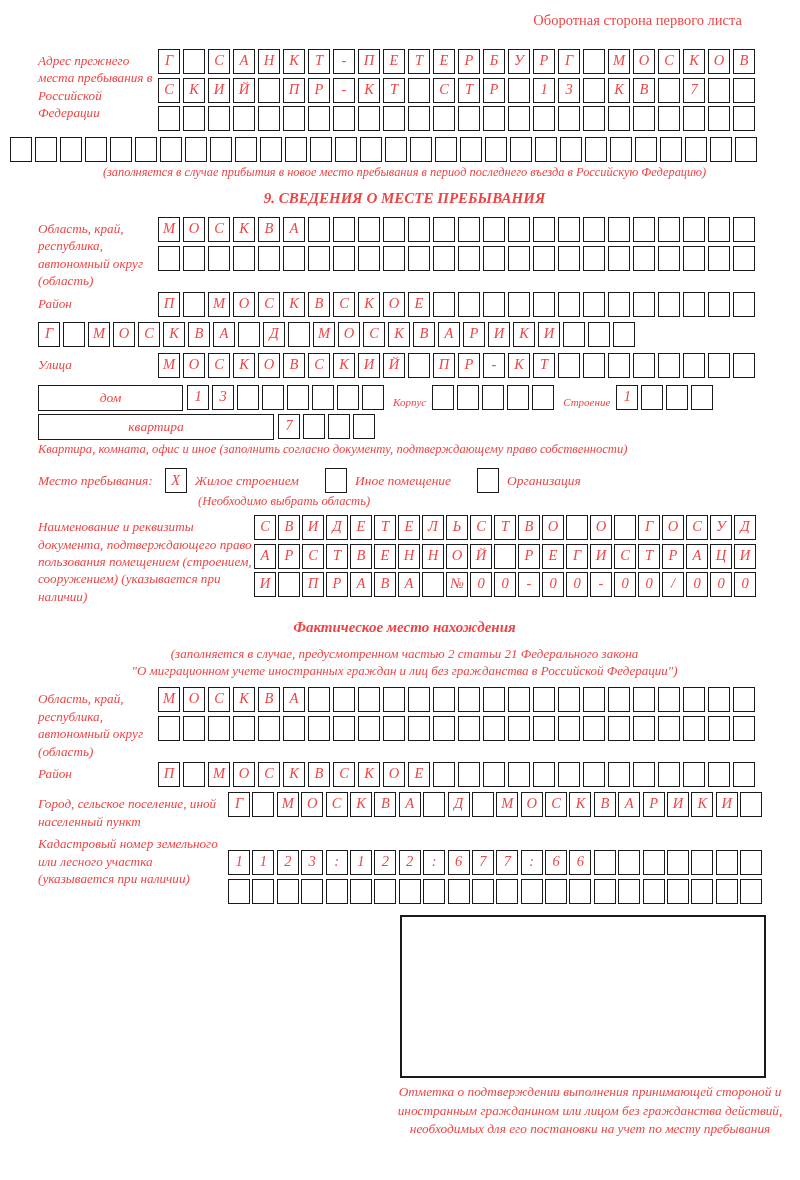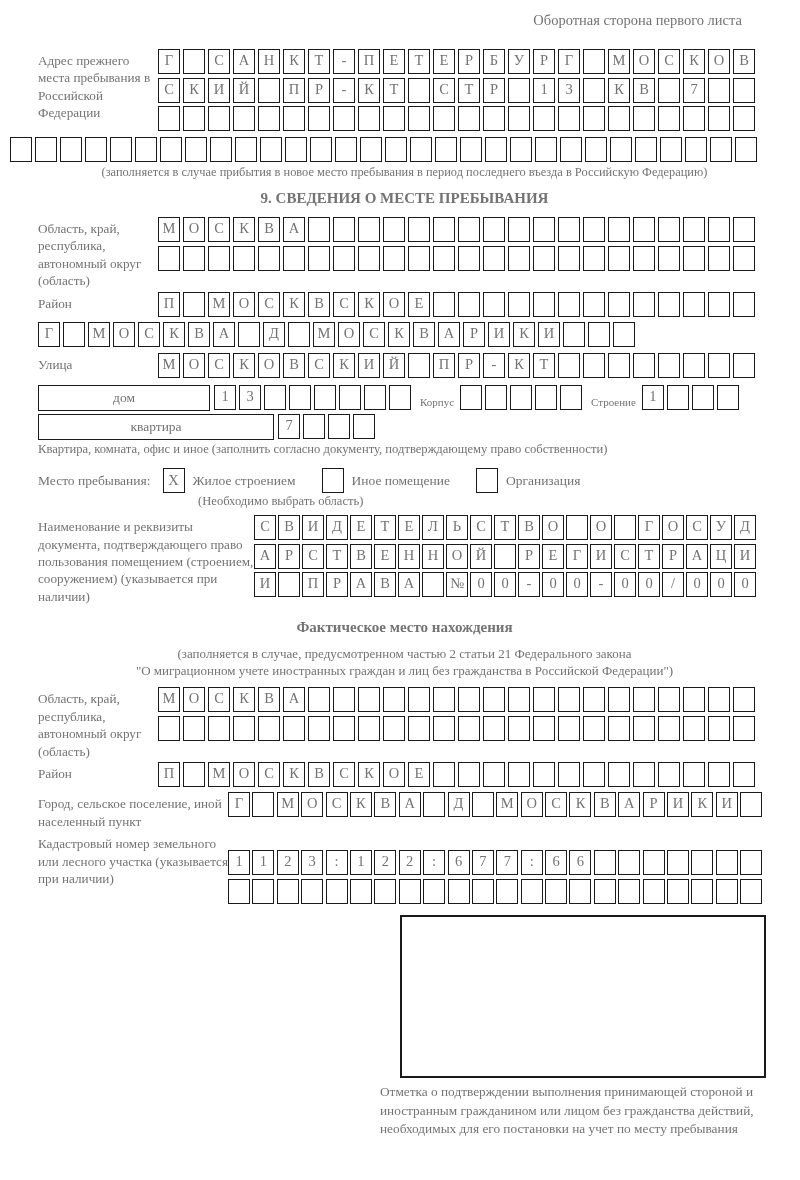--- a/index.html
+++ b/index.html
@@ -1,22 +1,22 @@
 <!DOCTYPE html>
 <html><head>
 <meta charset="utf-8">
 <style>
   html,body{margin:0;padding:0;background:#fff;}
   .page{
-    width:800px;height:1180px;box-sizing:border-box;background:#ffffff;color:#737373;
+    width:800px;height:1180px;box-sizing:border-box;background:#ffffff;color:#ef4444;
     font-family:"Liberation Serif","DejaVu Serif",serif;overflow:hidden;position:relative;
     padding-top:12px;
   }
   .top-caption{ text-align:right;padding-right:58px;font-size:14.5px;margin-bottom:20px;}
-  .content{padding-left:38px;padding-right:29px;}
+  .content{padding-left:38px;padding-right:29px;font-style:italic;}
   .field{display:flex;align-items:flex-start;margin-bottom:2px;}
   .flabel{width:120px;flex:none;font-size:13.2px;line-height:1.32;padding-top:3px;}
   .flabel-doc{width:216px;flex:none;font-size:13.2px;line-height:1.32;padding-top:3px;}
   .flabel-wide{width:190px;flex:none;font-size:13.2px;line-height:1.32;padding-top:3px;}
   .fboxes{flex:none;}
   .boxrow{white-space:nowrap;margin-bottom:3.5px;height:25px;}
   .cell{
     display:inline-block;box-sizing:border-box;width:22px;height:25px;
     border:1.6px solid #1a1a1a;margin-right:3px;text-align:center;
     font-size:14.5px;line-height:21px;vertical-align:top;background:#fff;
@@ -24,35 +24,35 @@
   .cells-doc .cell{margin-right:2px;}
   .cells-tight .cell{margin-right:2.4px;}
   .fullrow{margin-left:-28px;}
   .note{font-size:12.4px;text-align:center;margin:2px 0 10px 0;}
   .note-left{font-size:12.6px;margin:1px 0 6px 0;}
   .sec-title{text-align:center;font-weight:bold;font-size:15px;margin:6px 0 10px 0;}
   .labelbox{
     display:inline-block;box-sizing:border-box;height:26px;border:1.7px solid #1a1a1a;
     text-align:center;font-size:13.5px;line-height:23px;vertical-align:top;margin-right:4px;
   }
-  .lb-dom{width:172px;}
+  .lb-dom{width:145px;}
   .lb-kv{width:236px;}
   .inline-lbl{display:inline-block;font-size:11px;line-height:26px;vertical-align:top;margin:4px 6px;}
   .mesto-row{display:flex;align-items:center;margin-top:11px;margin-bottom:1px;font-size:13.5px;}
   .chkbox{
     display:inline-block;box-sizing:border-box;width:22px;height:25px;border:1.6px solid #1a1a1a;
     text-align:center;font-size:14.5px;line-height:22px;margin:0 8px 0 12px;flex:none;
   }
   .opt-label{margin-right:14px;}
   .fact-note{font-size:13px;text-align:center;margin:1px 0;}
   .stamp-box{
     margin-left:362px;margin-top:8px;width:366px;height:163px;
     border:2px solid #1a1a1a;box-sizing:border-box;background:#fff;
   }
-  .stamp-caption{margin-left:342px;width:420px;text-align:left;font-size:13.3px;line-height:1.38;margin-top:5px;}
+  .stamp-caption{margin-left:342px;width:420px;text-align:center;font-size:13.3px;line-height:1.38;margin-top:5px;}
   .mesto-note{font-size:12.6px;margin-left:160px;margin-bottom:4px;}
 </style>
 </head>
 <body>
 
 <div class="page">
 
   <div class="top-caption">Оборотная сторона первого листа</div>
 
   <div class="content">

